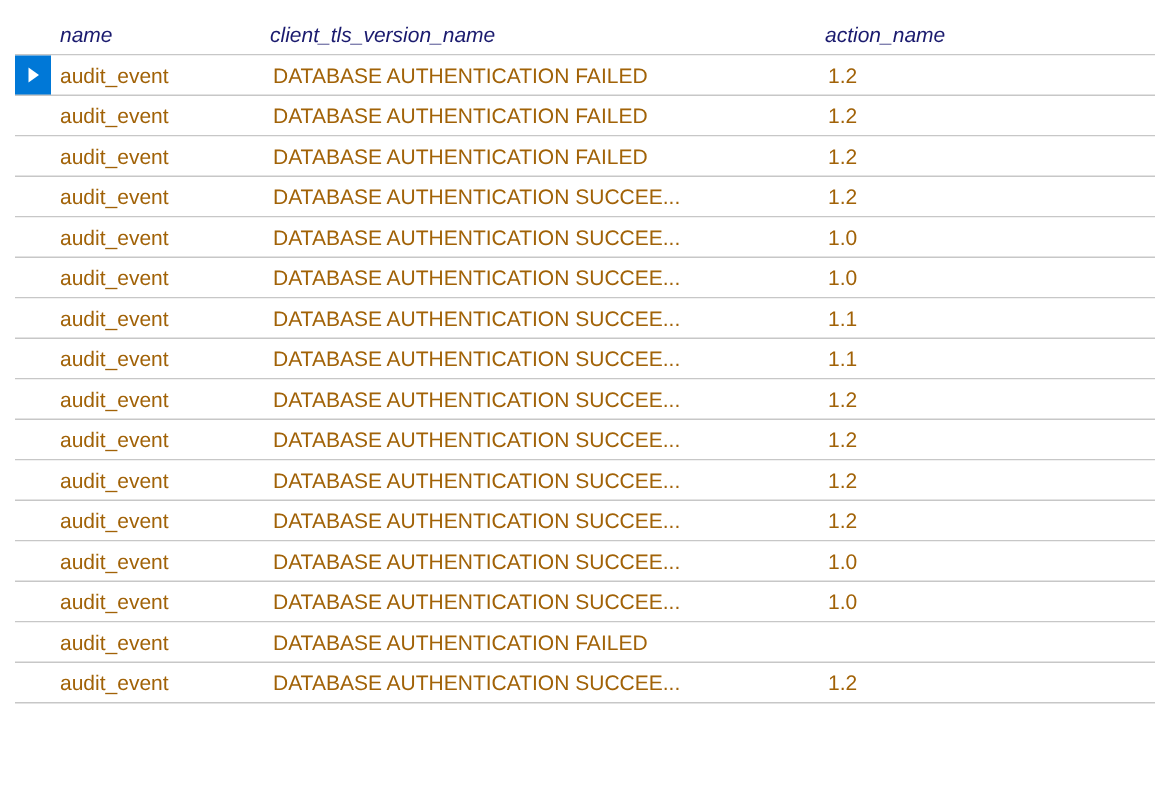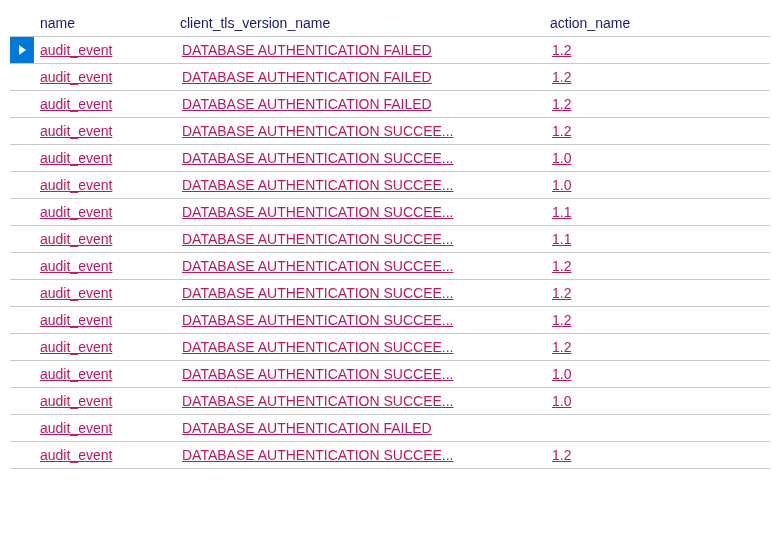--- a/index.html
+++ b/index.html
@@ -15,43 +15,43 @@
       width: 760px;
     }
     .header-cell {
       background: #fff;
       color: #1a1a6e;
       font-weight: normal;
       padding: 5px 6px;
       border-bottom: 1px solid #c7c7c7;
       white-space: nowrap;
       overflow: hidden;
+      font-style: italic;
     }
     .row-indicator {
       display: flex;
       align-items: center;
       justify-content: center;
       border-bottom: 1px solid #c7c7c7;
       background: #fff;
     }
     .play-icon {
       width: 0; height: 0;
       border-top: 5px solid transparent;
       border-bottom: 5px solid transparent;
       border-left: 7px solid #4a4a4a;
     }
     .cell {
       padding: 5px 8px;
       border-bottom: 1px solid #c7c7c7;
-      color: #be185d;
+      color: #a16207;
       background: #fff;
       white-space: nowrap;
       overflow: hidden;
       text-overflow: ellipsis;
-      text-decoration: underline;
     }
     .selected .cell,
     .selected.row-indicator {
       background: #0078d7;
       color: #fff;
     }
     .selected .play-icon {
       border-left-color: #fff;
     }
     .col-name { padding-left: 6px; }

